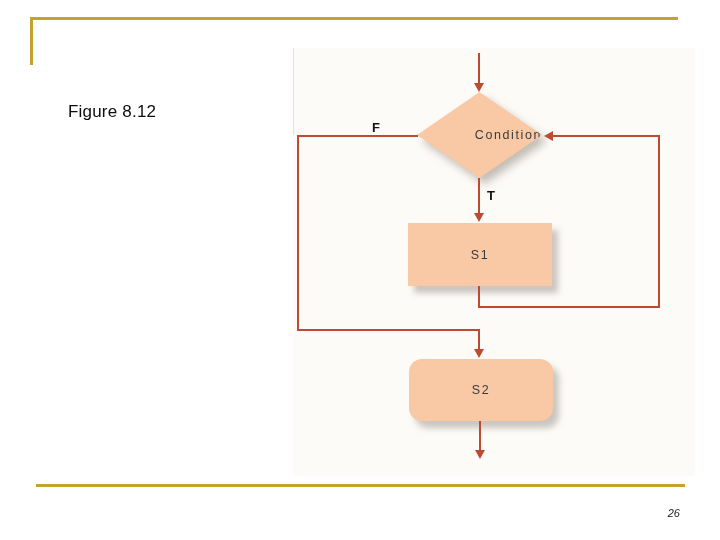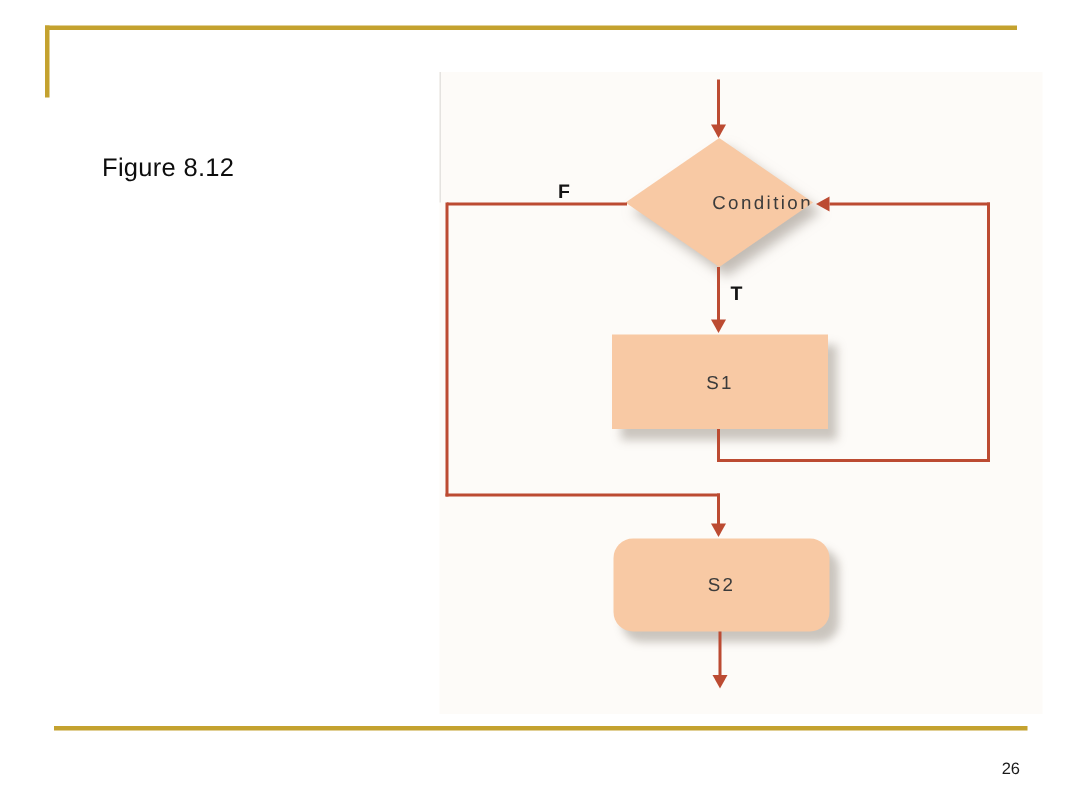--- a/index.html
+++ b/index.html
@@ -39,20 +39,21 @@
     top: 507px;
     font-size: 11px;
     color: #1a1a1a;
   }
   .page-number {
     position: absolute;
     right: 40px;
     top: 507px;
     font-size: 11px;
     color: #1a1a1a;
+    font-style: italic;
   }
 
   
   .figure-canvas {
     position: absolute;
     left: 293px;
     top: 48px;
     width: 402px;
     height: 428px;
     background: #fdfbf8;

